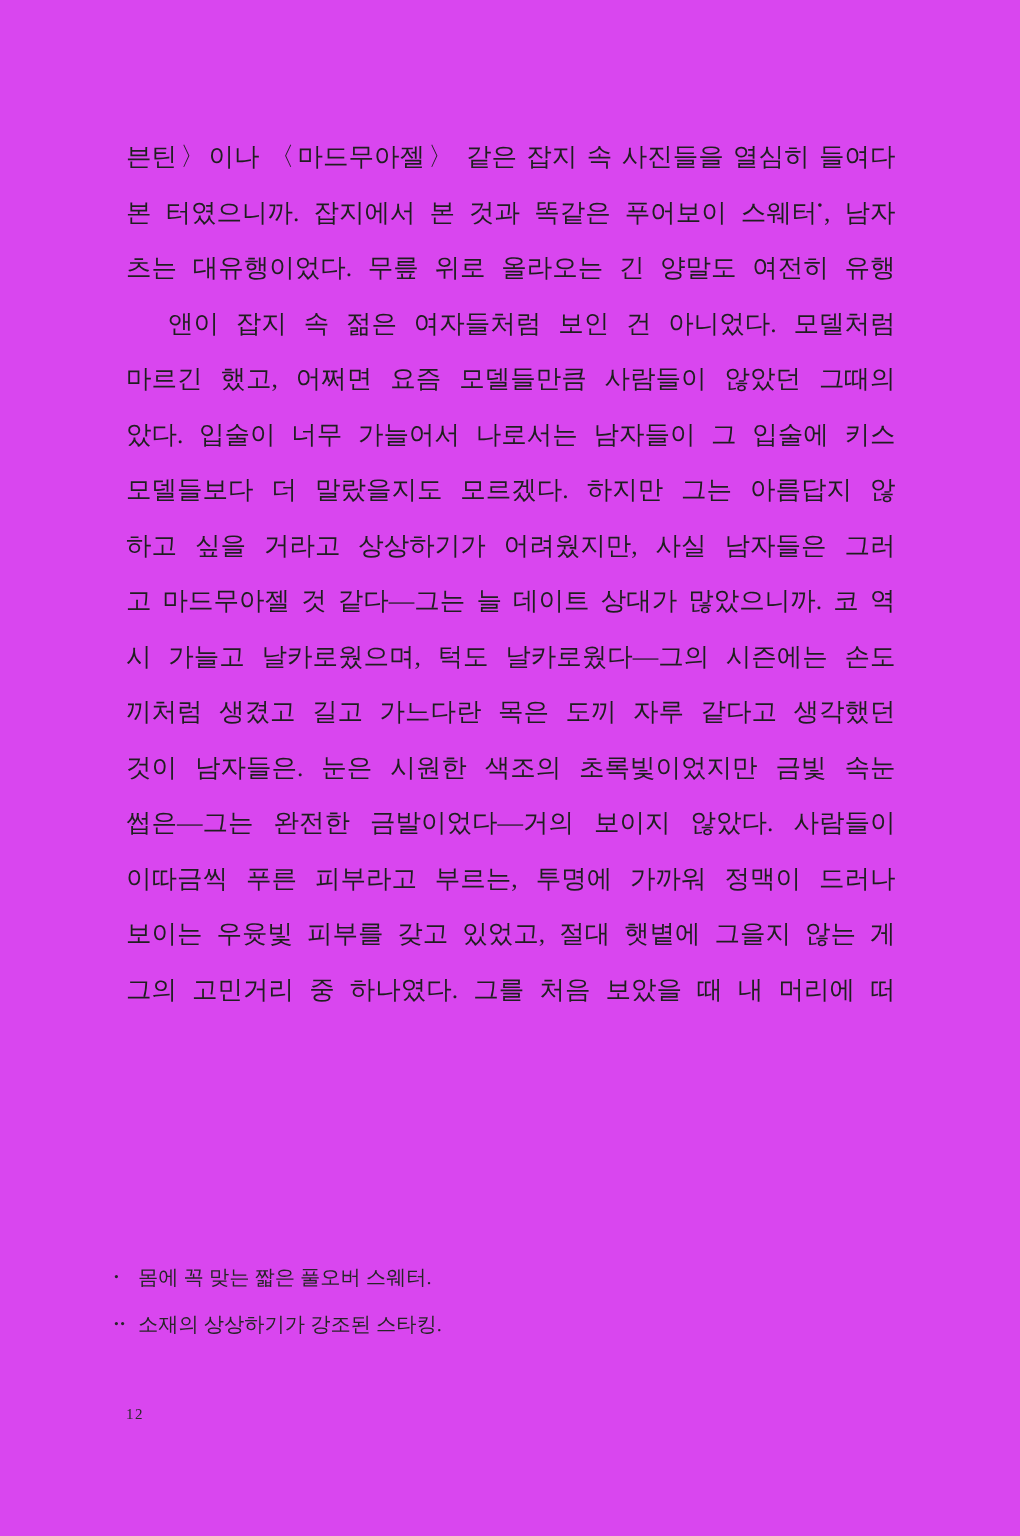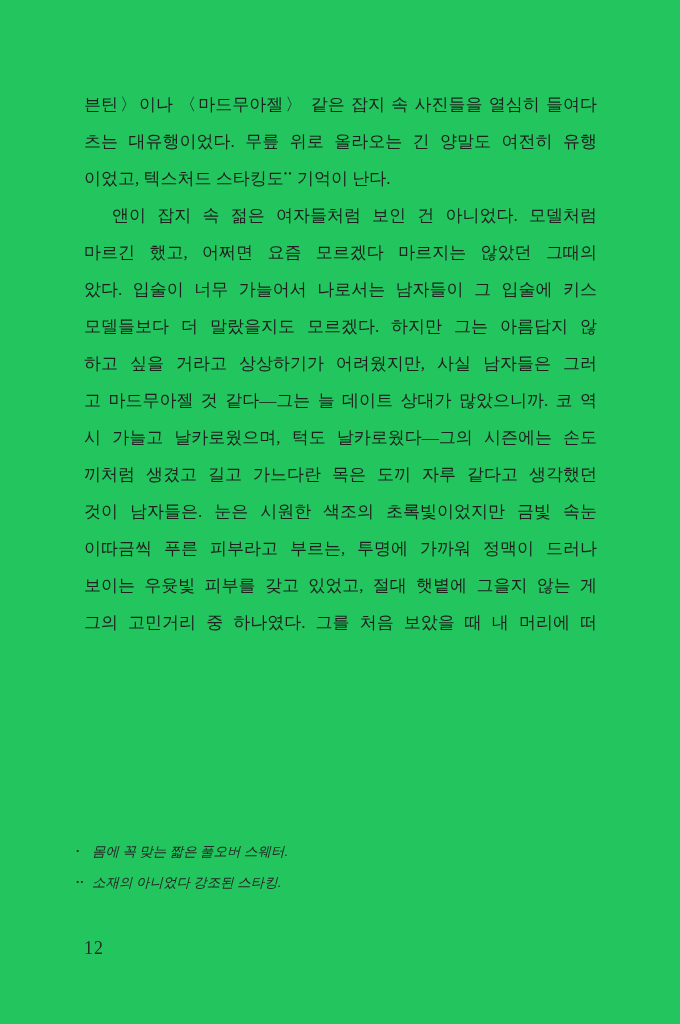--- a/index.html
+++ b/index.html
@@ -4,21 +4,21 @@
 <style>
   html, body {
     margin: 0;
     padding: 0;
     background: #ffffff;
   }
   .page {
     position: relative;
     width: 680px;
     height: 1024px;
-    background: #22c55e;
+    background: #d946ef;
     font-family: "Liberation Serif", "DejaVu Serif", serif;
     color: #1f1f1f;
     overflow: hidden;
   }
   .body-text {
     position: absolute;
     left: 84px;
     top: 86px;
     width: 513px;
   }
@@ -49,62 +49,62 @@
     left: 76px;
     top: 836px;
     width: 460px;
   }
   .footnote {
     font-size: 13.5px;
     line-height: 31px;
     height: 31px;
     color: #262626;
     white-space: nowrap;
-    font-style: italic;
   }
   .fn-marker {
     display: inline-block;
     font-size: 9px;
     vertical-align: 2px;
     letter-spacing: 1px;
     margin-right: 7px;
     min-width: 9px;
   }
   .page-number {
     position: absolute;
     left: 84px;
     top: 938px;
-    font-size: 18px;
+    font-size: 10px;
     letter-spacing: 1px;
     color: #2a2a2a;
   }
 </style>
 </head>
 <body>
 
 <div class="page">
 
   <div class="body-text">
     <div class="line">븐틴〉이나 〈마드무아젤〉 같은 잡지 속 사진들을 열심히 들여다</div>
+    <div class="line"><span>본 터였으니까. 잡지에서 본 것과 똑같은 푸어보이 스웨터</span><sup class="fnref">•</sup><span>, 남자</span></div>
     <div class="line">츠는 대유행이었다. 무릎 위로 올라오는 긴 양말도 여전히 유행</div>
-    <div class="line line--short"><span>이었고, 텍스처드 스타킹도</span><sup class="fnref">••</sup><span> 기억이 난다.</span></div>
     <div class="line line--indent">앤이 잡지 속 젊은 여자들처럼 보인 건 아니었다. 모델처럼</div>
-    <div class="line">마르긴 했고, 어쩌면 요즘 모르겠다 마르지는 않았던 그때의</div>
+    <div class="line">마르긴 했고, 어쩌면 요즘 모델들만큼 사람들이 않았던 그때의</div>
     <div class="line">았다. 입술이 너무 가늘어서 나로서는 남자들이 그 입술에 키스</div>
     <div class="line">모델들보다 더 말랐을지도 모르겠다. 하지만 그는 아름답지 않</div>
     <div class="line">하고 싶을 거라고 상상하기가 어려웠지만, 사실 남자들은 그러</div>
     <div class="line">고 마드무아젤 것 같다—그는 늘 데이트 상대가 많았으니까. 코 역</div>
     <div class="line">시 가늘고 날카로웠으며, 턱도 날카로웠다—그의 시즌에는 손도</div>
     <div class="line">끼처럼 생겼고 길고 가느다란 목은 도끼 자루 같다고 생각했던</div>
     <div class="line">것이 남자들은. 눈은 시원한 색조의 초록빛이었지만 금빛 속눈</div>
+    <div class="line">썹은—그는 완전한 금발이었다—거의 보이지 않았다. 사람들이</div>
     <div class="line">이따금씩 푸른 피부라고 부르는, 투명에 가까워 정맥이 드러나</div>
     <div class="line">보이는 우윳빛 피부를 갖고 있었고, 절대 햇볕에 그을지 않는 게</div>
     <div class="line">그의 고민거리 중 하나였다. 그를 처음 보았을 때 내 머리에 떠</div>
   </div>
 
   <div class="footnotes">
     <div class="footnote"><span class="fn-marker">•</span><span>몸에 꼭 맞는 짧은 풀오버 스웨터.</span></div>
-    <div class="footnote"><span class="fn-marker">••</span><span>소재의 아니었다 강조된 스타킹.</span></div>
+    <div class="footnote"><span class="fn-marker">••</span><span>소재의 상상하기가 강조된 스타킹.</span></div>
   </div>
 
   <div class="page-number">12</div>
 
 </div>
 
 </body></html>

